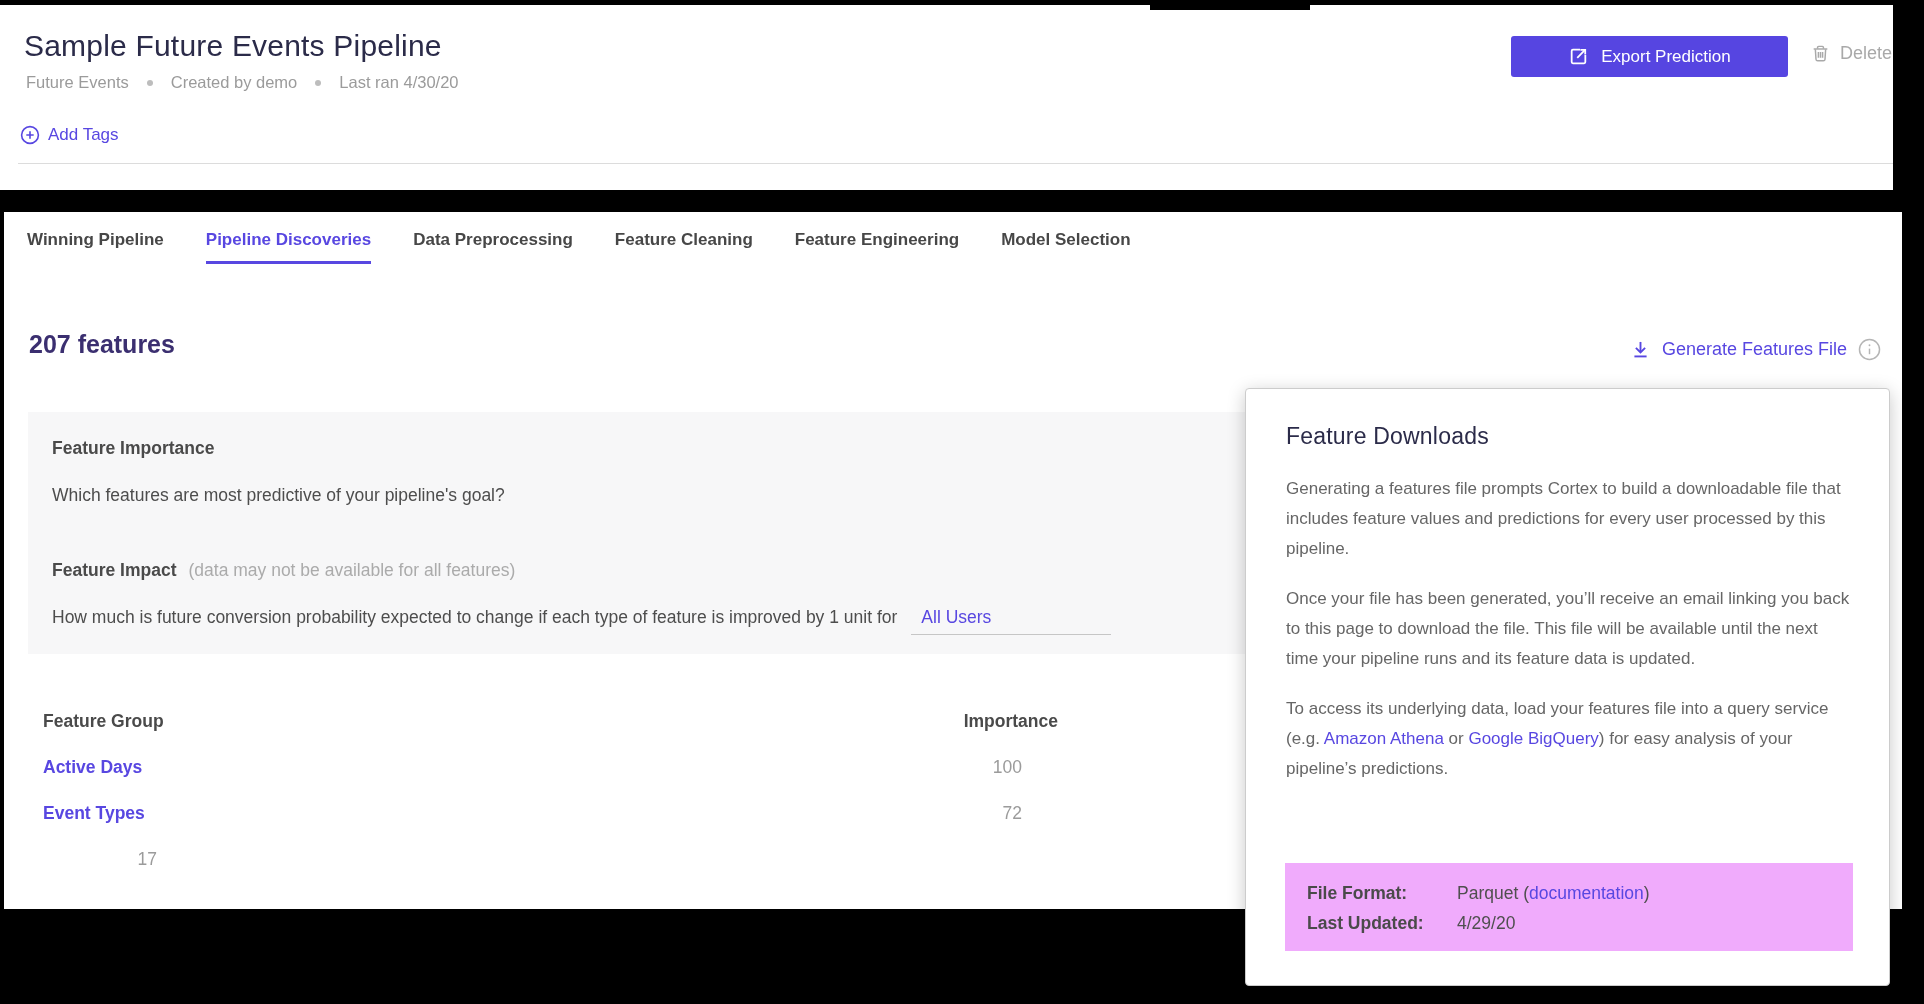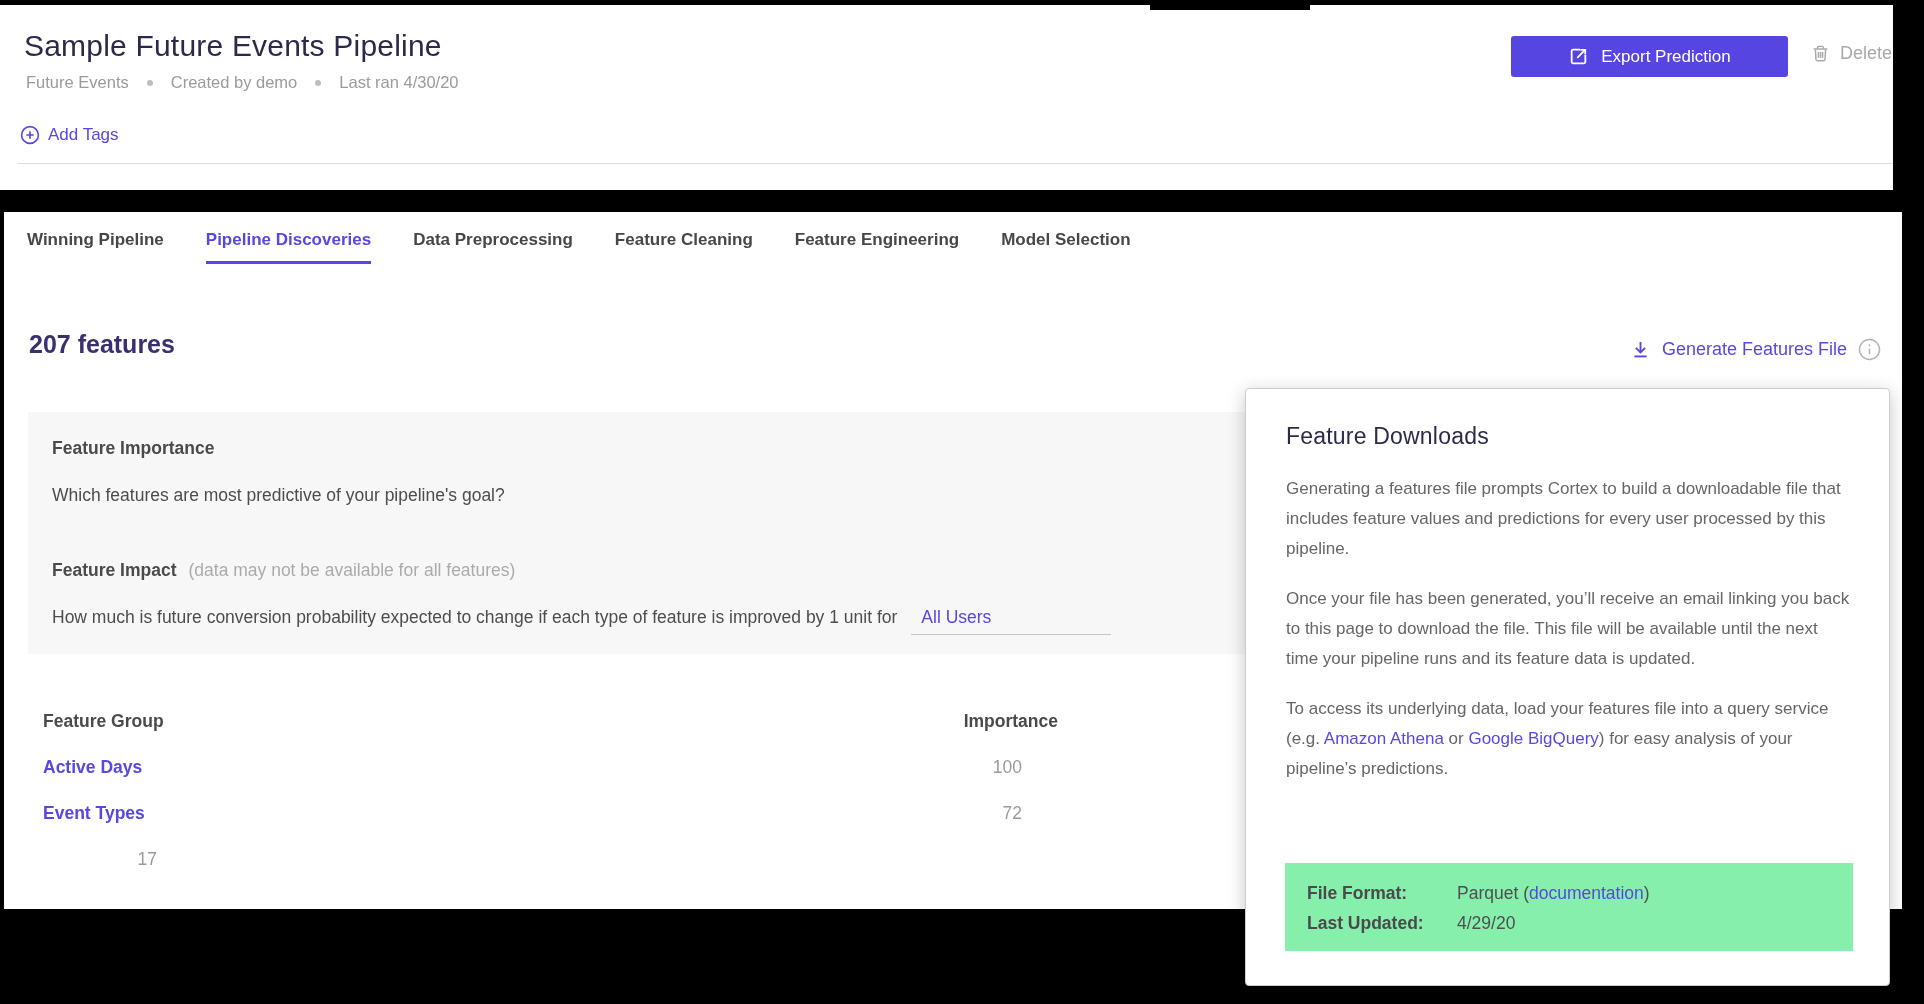--- a/index.html
+++ b/index.html
@@ -90,21 +90,21 @@
     position:absolute; left:1245px; top:388px; width:645px; height:598px;
     background:#fff; border:1px solid #CCC; border-radius:4px;
     box-shadow:0 4px 18px rgba(0,0,0,.22); z-index:10; padding:34px 36px 0 40px;
   }
   .popover-title{ font-size:23px; font-weight:500; color:var(--navy); letter-spacing:.2px; }
   .popover p{ font-size:17px; color:#666; line-height:30px; margin-top:20px; }
   .popover p.first{ margin-top:24px; }
   .text-link{ color:var(--accent); cursor:pointer; }
   .file-box{
     position:absolute; left:39px; right:36px; top:474px; height:88px;
-    background:#86efac; padding:15px 22px;
+    background:#f0abfc; padding:15px 22px;
   }
   .fb-row{ display:flex; line-height:30px; font-size:17.5px; }
   .fb-label{ width:150px; font-weight:700; color:#4A4A4A; }
   .fb-value{ color:#4F4F4F; }
 
   svg{ display:block; }
 </style>
 </head>
 <body>
 

